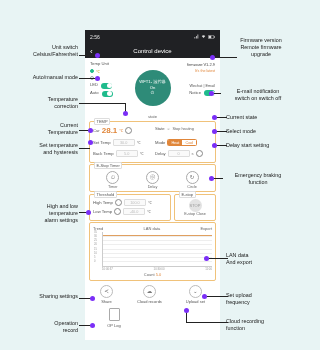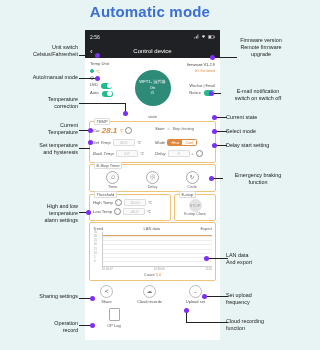--- a/index.html
+++ b/index.html
@@ -69,21 +69,21 @@
   }
   .row{display:flex;align-items:center;gap:2px;margin:2px 0;}
   .rlbl{font-size:4.2px;color:#555;white-space:nowrap;}
   .inp{
     border:.5px solid #ddd;border-radius:1px;background:#fafafa;
     font-size:3.8px;color:#bbb;padding:.5px 2px;min-width:16px;text-align:center;
   }
   .unitc{font-size:4px;color:#777;}
   .cur{font-size:8px;color:#e0863a;font-weight:bold;}
   .cur-u{font-size:4px;color:#e0863a;}
-  .splitrow{display:flex;justify-content:space-between;align-items:flex-start;font-style:italic;}
+  .splitrow{display:flex;justify-content:space-between;align-items:flex-start;}
   .half{width:48%;}
   .chip{font-size:3.8px;color:#666;}
   .seg{display:flex;border-radius:1.5px;overflow:hidden;border:.5px solid #e0863a;}
   .seg span{font-size:3.8px;padding:.5px 3px;}
   .seg .a{background:#e0863a;color:#fff;}
   .seg .b{background:#fff;color:#e0863a;}
   .gear{width:5px;height:5px;border-radius:50%;border:.8px solid #888;display:inline-block;}
 
   
   .ico-row{display:flex;justify-content:space-around;margin-top:3px;}
@@ -121,21 +121,20 @@
   .ann.r{text-align:left;}
   .dot{position:absolute;width:5px;height:5px;border-radius:50%;background:#7b2ff7;}
   .lead{position:absolute;background:#222;height:.7px;}
   .leadv{position:absolute;background:#222;width:.7px;}
 </style>
 </head>
 <body>
 
 <div id="root">
 
-  <div class="title">Automatic mode</div>
 
   <div class="phone">
 
     <div class="statusbar">
       <span>2:56</span>
       <span class="sb-icons">
         <svg width="5" height="5" viewBox="0 0 10 10">
             <path d="M1 9h1.5V6H1zM4 9h1.5V4H4zM7 9h1.5V1H7z" fill="#ddd"></path>
           </svg>
         <svg width="5" height="5" viewBox="0 0 10 10">

